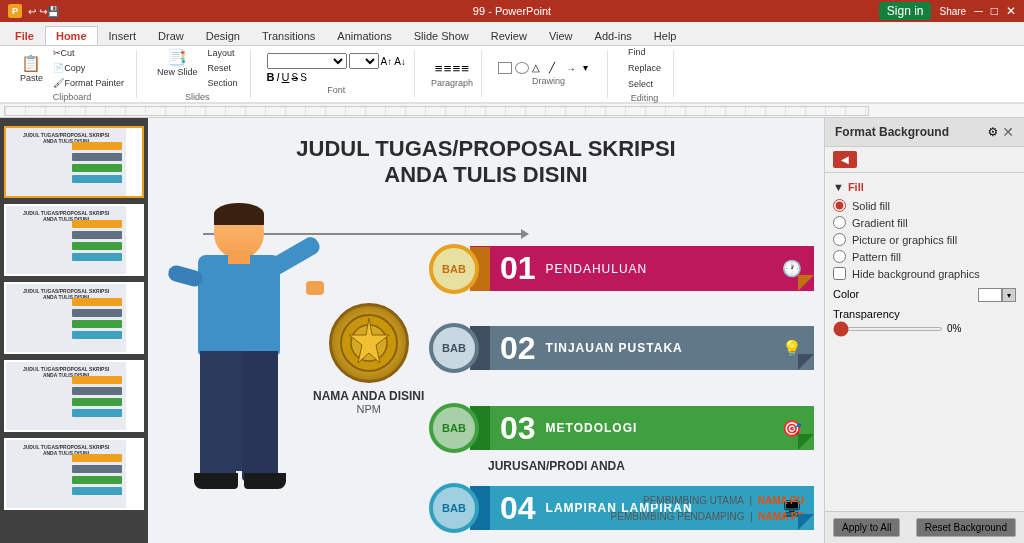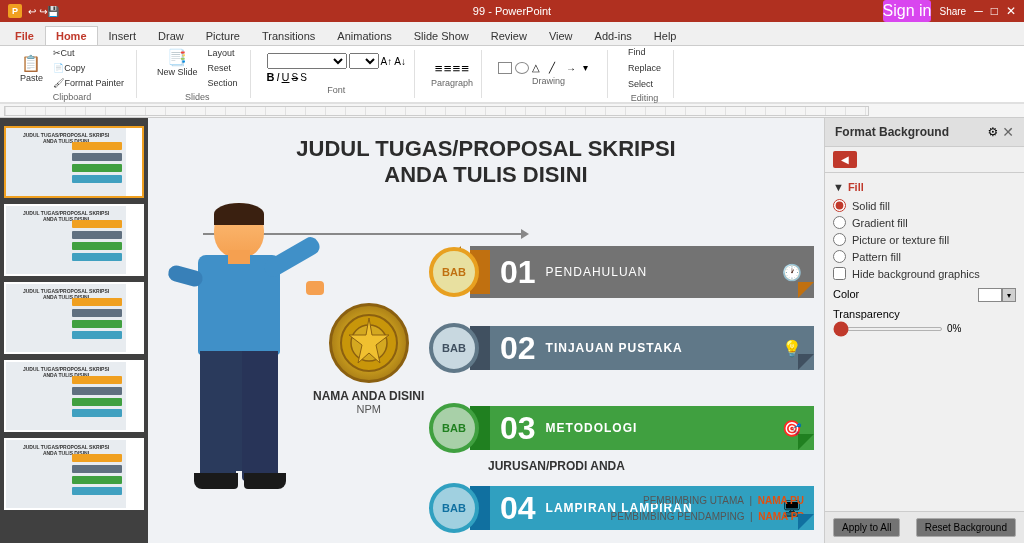--- a/index.html
+++ b/index.html
@@ -79,34 +79,34 @@
 </head>
 <body>
 
 <div id="titlebar">
   <div style="display:flex;align-items:center;gap:6px;">
     <div style="width:14px;height:14px;background:#f0a020;border-radius:2px;font-size:9px;display:flex;align-items:center;justify-content:center;color:white;font-weight:900;">P</div>
     <span style="font-size:10px;">↩ ↪💾</span>
   </div>
   <span style="position:absolute;left:50%;transform:translateX(-50%);font-size:11px;">99 - PowerPoint</span>
   <div style="display:flex;gap:8px;align-items:center;">
-    <button style="background:#d946ef;color:white;border:none;border-radius:3px;padding:2px 0;font-size:16px;cursor:pointer;">Sign in</button>
+    <button style="background:#15803d;color:white;border:none;border-radius:3px;padding:2px 8px;font-size:12px;cursor:pointer;">Sign in</button>
     <span style="font-size:10px;cursor:pointer;color:white;">Share</span>
     <span style="cursor:pointer;font-size:12px;">─</span>
     <span style="cursor:pointer;font-size:12px;">□</span>
     <span style="cursor:pointer;font-size:12px;">✕</span>
   </div>
 </div>
 
 <div id="ribbon-tabs">
   <div class="rtab" style="color:#c0392b;font-weight:700;">File</div>
   <div class="rtab active">Home</div>
   <div class="rtab">Insert</div>
   <div class="rtab">Draw</div>
-  <div class="rtab">Picture</div>
+  <div class="rtab">Design</div>
   <div class="rtab">Transitions</div>
   <div class="rtab">Animations</div>
   <div class="rtab">Slide Show</div>
   <div class="rtab">Review</div>
   <div class="rtab">View</div>
   <div class="rtab">Add-ins</div>
   <div class="rtab">Help</div>
 </div>
 
 <div id="ribbon-content">
@@ -328,21 +328,21 @@
         <div class="logo-name">NAMA ANDA DISINI</div>
         <div class="logo-npm">NPM</div>
       </div>
 
       <div class="bab-item" style="top:128px;right:10px;width:360px;">
         <div class="bab-circle" style="background:#e8e0a0;border:4px solid #e8a020;color:#c07010;font-size:11px;position:absolute;left:-25px;z-index:3;">
           <span>BAB</span>
         </div>
 
         <div style="width:0;height:0;border-right:16px solid #b07010;border-top:16px solid transparent;position:absolute;left:-9px;top:0;z-index:2;"></div>
-        <div style="display:flex;align-items:center;background:#737373;height:52px;margin-left:16px;flex:1;position:relative;">
+        <div style="display:flex;align-items:center;background:#be185d;height:45px;margin-left:16px;flex:1;position:relative;">
           <div style="background:#c07010;width:20px;height:44px;flex-shrink:0;"></div>
           <span style="font-size:32px;font-weight:900;color:white;padding:0 10px;min-width:50px;">01</span>
           <span style="font-size:12px;font-weight:400;color:white;letter-spacing:1px;flex:1;">PENDAHULUAN</span>
           <div style="width:44px;height:44px;display:flex;align-items:center;justify-content:center;font-size:16px;">🕐</div>
         </div>
 
         <div style="width:0;height:0;border-left:16px solid #c07010;border-bottom:16px solid transparent;position:absolute;right:0;bottom:0;z-index:2;"></div>
       </div>
 
       <div class="bab-item" style="top:208px;right:10px;width:360px;">
@@ -419,21 +419,21 @@
         <div class="fp-option">
           <input type="radio" name="fill" checked="" style="">
           <label>Solid fill</label>
         </div>
         <div class="fp-option">
           <input type="radio" name="fill" style="">
           <label>Gradient fill</label>
         </div>
         <div class="fp-option">
           <input type="radio" name="fill" style="">
-          <label>Picture or texture fill</label>
+          <label>Picture or graphics fill</label>
         </div>
         <div class="fp-option">
           <input type="radio" name="fill" style="">
           <label>Pattern fill</label>
         </div>
         <div class="fp-option" style="margin-top:4px;">
           <input type="checkbox" style="">
           <label>Hide background graphics</label>
         </div>
 

